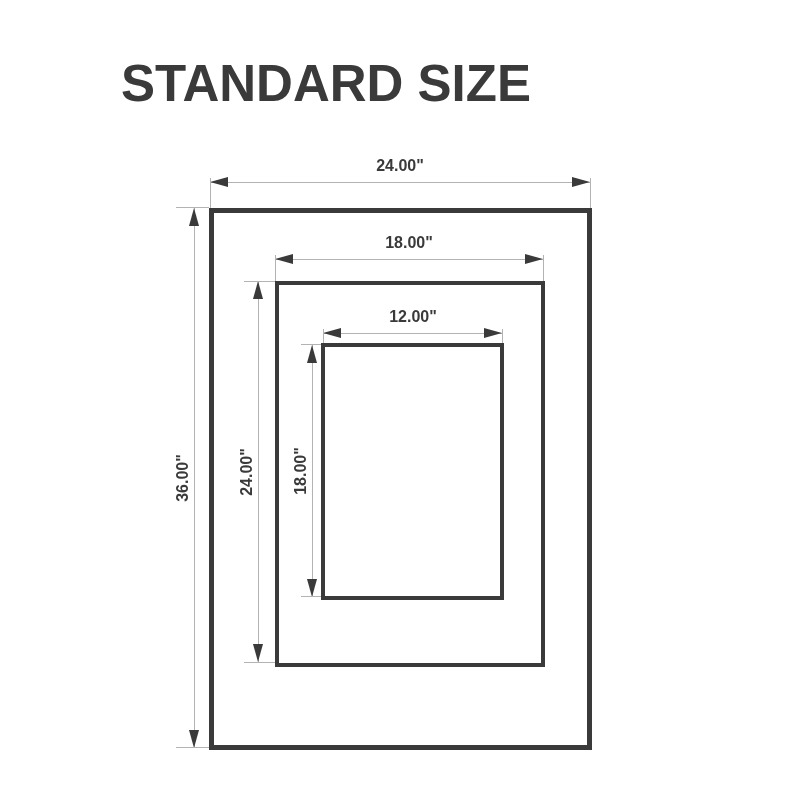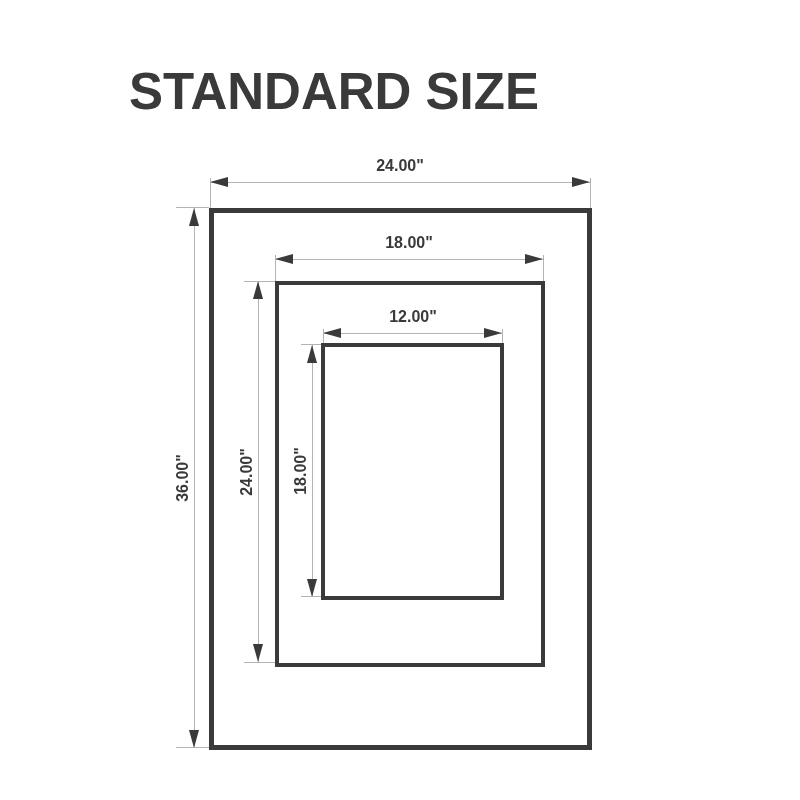--- a/index.html
+++ b/index.html
@@ -1,21 +1,21 @@
 <!DOCTYPE html>
 <html><head>
 <meta charset="utf-8">
 <style>
   html,body{margin:0;padding:0;}
   body{
     width:800px;height:800px;background:#ffffff;position:relative;overflow:hidden;
     font-family:"Liberation Sans",sans-serif;
   }
   .title{
-    position:absolute;left:0;top:50px;width:644px;margin:12px;
+    position:absolute;left:0;top:50px;width:644px;margin:4px;
     text-align:center;font-size:51px;font-weight:700;letter-spacing:0px;
     color:#3a3a3a;line-height:60px;
   }
   .frame{position:absolute;border-style:solid;border-color:#3a3a3a;background:transparent;box-sizing:border-box;}
   .dl{position:absolute;background:#b3b3b3;}
   .ext{position:absolute;background:#b3b3b3;}
   .arr{position:absolute;width:0;height:0;}
   .arr-l{border-top:5px solid transparent;border-bottom:5px solid transparent;border-right:18px solid #3a3a3a;}
   .arr-r{border-top:5px solid transparent;border-bottom:5px solid transparent;border-left:18px solid #3a3a3a;}
   .arr-u{border-left:5px solid transparent;border-right:5px solid transparent;border-bottom:18px solid #3a3a3a;}

